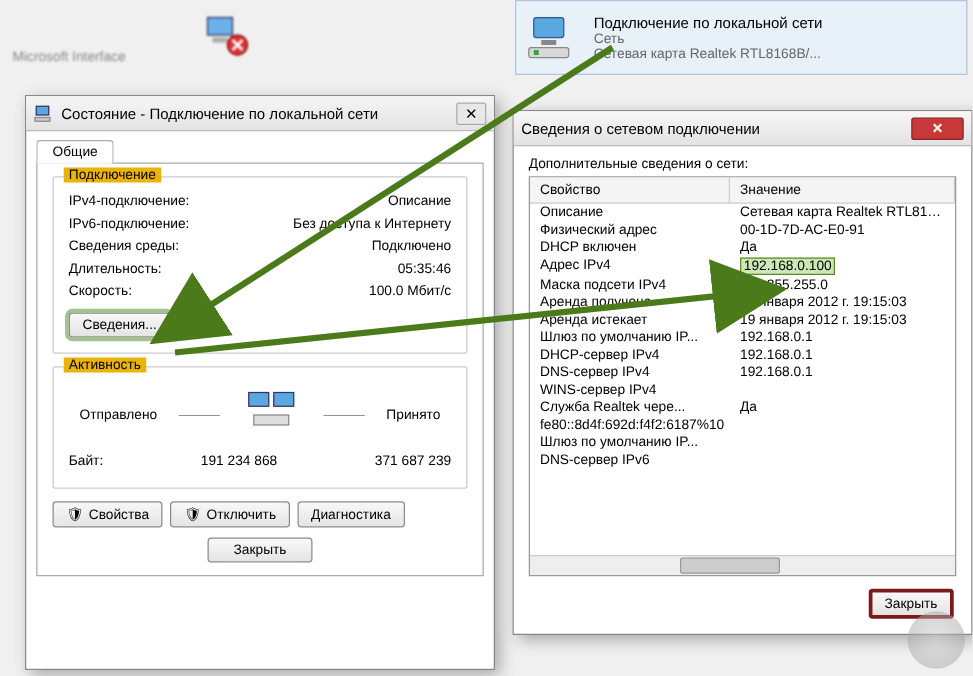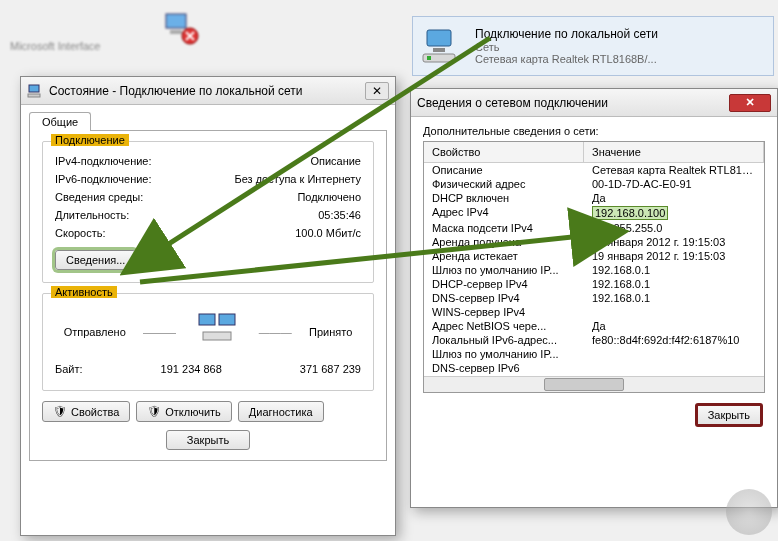--- a/index.html
+++ b/index.html
@@ -1,20 +1,20 @@
 <!DOCTYPE html>
 <html><head>
 <meta charset="utf-8">
 <style>
   * { box-sizing: border-box; margin: 0; padding: 0; }
   body { font-family: "Segoe UI", Tahoma, sans-serif; font-size: 11px; background: #f0f0f0; width: 778px; height: 541px; position: relative; overflow: hidden; }
   
   .bg-item { position: absolute; color: #888; filter: blur(1px); }
   
-  .adapter-tile { position: absolute; left: 412px; top: 16px; width: 362px; height: 60px; background: #e8f0f8; border: 1px solid #b0c4de; display: flex; align-items: center; padding: 6px; }
+  .adapter-tile { position: absolute; left: 412px; top: 0; width: 362px; height: 60px; background: #e8f0f8; border: 1px solid #b0c4de; display: flex; align-items: center; padding: 6px; }
   .adapter-icon { width: 48px; height: 40px; position: relative; }
   .adapter-icon svg { width: 100%; height: 100%; }
   .adapter-text { margin-left: 8px; }
   .adapter-title { font-size: 12px; color: #000; }
   .adapter-sub { font-size: 11px; color: #666; }
   
   .window { position: absolute; background: #fff; border: 1px solid #888; box-shadow: 4px 4px 12px rgba(0,0,0,.3); }
   .titlebar { height: 28px; background: linear-gradient(#f6f6f6,#e3e3e3); border-bottom: 1px solid #bbb; display: flex; align-items: center; padding: 0 6px; font-size: 12px; }
   .titlebar-icon { width: 16px; height: 16px; margin-right: 6px; }
   .titlebar-spacer { flex: 1; }
@@ -35,21 +35,21 @@
   .btn { background: linear-gradient(#f8f8f8,#e4e4e4); border: 1px solid #8a8a8a; border-radius: 3px; padding: 3px 10px; font-size: 11px; cursor: pointer; display: inline-flex; align-items: center; gap: 4px; }
   .btn-highlight { box-shadow: 0 0 0 3px rgba(70,140,20,.5); }
   .btn-row { text-align: center; margin-top: 8px; }
   .btn-group { display: flex; gap: 6px; margin-top: 6px; }
   
   .activity-row { display: flex; align-items: center; justify-content: space-around; margin: 8px 0; }
   .activity-icon { width: 48px; height: 40px; }
   
   .win-details { left: 410px; top: 88px; width: 368px; height: 420px; }
   .details-label { padding: 8px 12px 4px 12px; font-size: 11px; }
-  .details-frame { margin: 0 12px; border: 1px solid #999; height: 252px; display: flex; flex-direction: column; }
+  .details-frame { margin: 0 12px; border: 1px solid #999; height: 320px; display: flex; flex-direction: column; }
   .details-header { display: flex; background: #f4f4f4; border-bottom: 1px solid #ccc; }
   .details-header div { padding: 4px 8px; font-size: 11px; border-right: 1px solid #ccc; }
   .details-body { flex: 1; overflow: hidden; }
   .drow { display: flex; font-size: 11px; }
   .drow:nth-child(odd) { background: #fff; }
   .dprop { width: 160px; padding: 1px 8px; white-space: nowrap; overflow: hidden; text-overflow: ellipsis; }
   .dval { flex: 1; padding: 1px 8px; white-space: nowrap; overflow: hidden; text-overflow: ellipsis; }
   .highlight-ip { background: #cce8b5; border: 1px solid #5a8a2a; display: inline-block; padding: 0 2px; }
   .hscroll { height: 16px; background: #eee; border-top: 1px solid #ccc; position: relative; }
   .hscroll-thumb { position:absolute; left: 120px; top:1px; width: 80px; height: 13px; background: #ccc; border:1px solid #999; border-radius:2px;}
@@ -220,25 +220,24 @@
         </div>
         <div class="drow">
           <div class="dprop">DNS-сервер IPv4</div>
           <div class="dval">192.168.0.1</div>
         </div>
         <div class="drow">
           <div class="dprop">WINS-сервер IPv4</div>
           <div class="dval"></div>
         </div>
         <div class="drow">
-          <div class="dprop">Адрес NetBIOS чере...</div>
+          <div class="dprop">Служба Realtek чере...</div>
           <div class="dval">Да</div>
         </div>
         <div class="drow">
-          <div class="dprop">Локальный IPv6-адрес...</div>
           <div class="dval">fe80::8d4f:692d:f4f2:6187%10</div>
         </div>
         <div class="drow">
           <div class="dprop">Шлюз по умолчанию IP...</div>
           <div class="dval"></div>
         </div>
         <div class="drow">
           <div class="dprop">DNS-сервер IPv6</div>
           <div class="dval"></div>
         </div>

